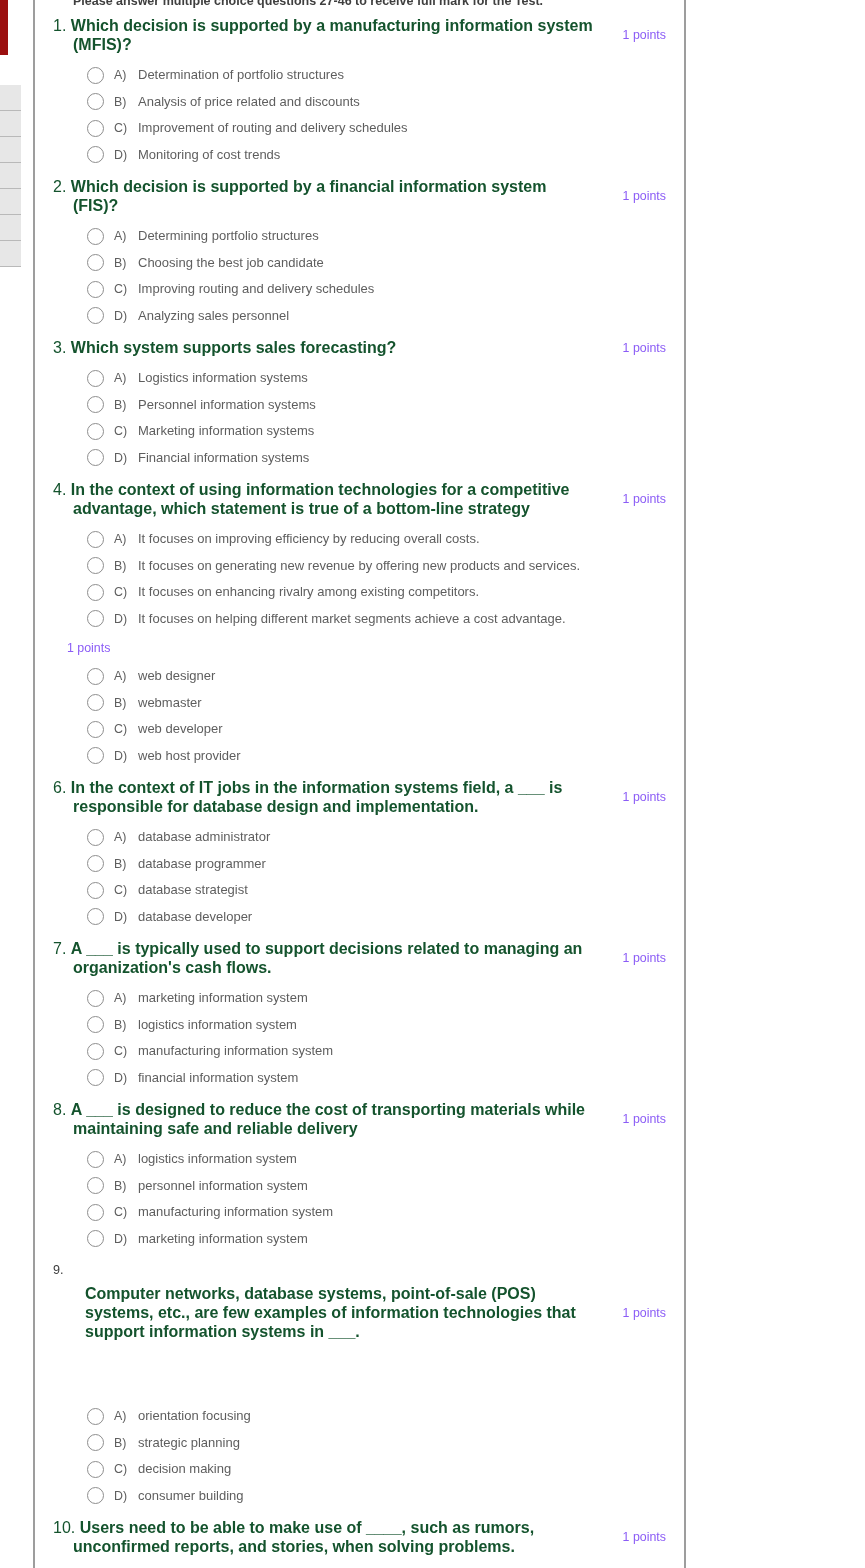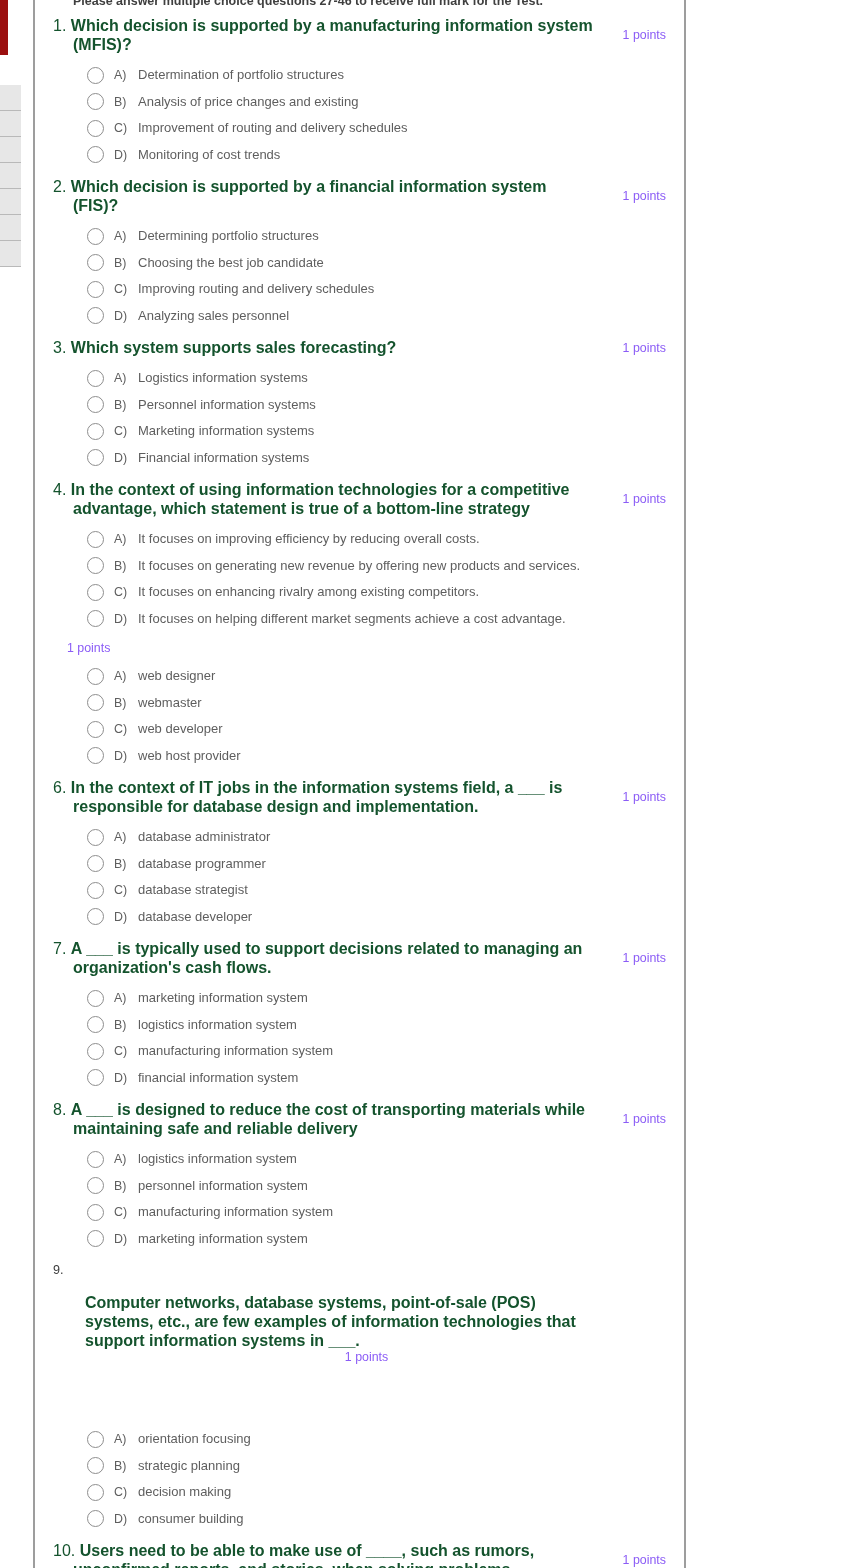--- a/index.html
+++ b/index.html
@@ -118,22 +118,21 @@
     font-size: 12.6px;
     line-height: 19px;
     color: #3d3d3d;
     padding-left: 20px;
     text-indent: -20px;
   }
   .q-split-body {
     display: flex;
     align-items: flex-start;
     justify-content: space-between;
-    margin-top: 13px;
-    flex-direction: column;
+    margin-top: 4px;
   }
   .q-split-body .q-stem {
     padding-left: 32px;
     text-indent: 0;
     max-width: 500px;
   }
   .q-split-body .q-points {
     align-self: center;
   }
   .q-spacer {
@@ -199,21 +198,21 @@
           </div>
           <div class="options">
             <label class="option">
               <span class="radio"></span>
               <span class="opt-letter">A)</span>
               <span class="opt-text">Determination of portfolio structures</span>
             </label>
             <label class="option">
               <span class="radio"></span>
               <span class="opt-letter">B)</span>
-              <span class="opt-text">Analysis of price changes and existing</span>
+              <span class="opt-text">Analysis of price related and discounts</span>
             </label>
             <label class="option">
               <span class="radio"></span>
               <span class="opt-letter">C)</span>
               <span class="opt-text">Improvement of routing and delivery schedules</span>
             </label>
             <label class="option">
               <span class="radio"></span>
               <span class="opt-letter">D)</span>
               <span class="opt-text">Monitoring of cost trends</span>

